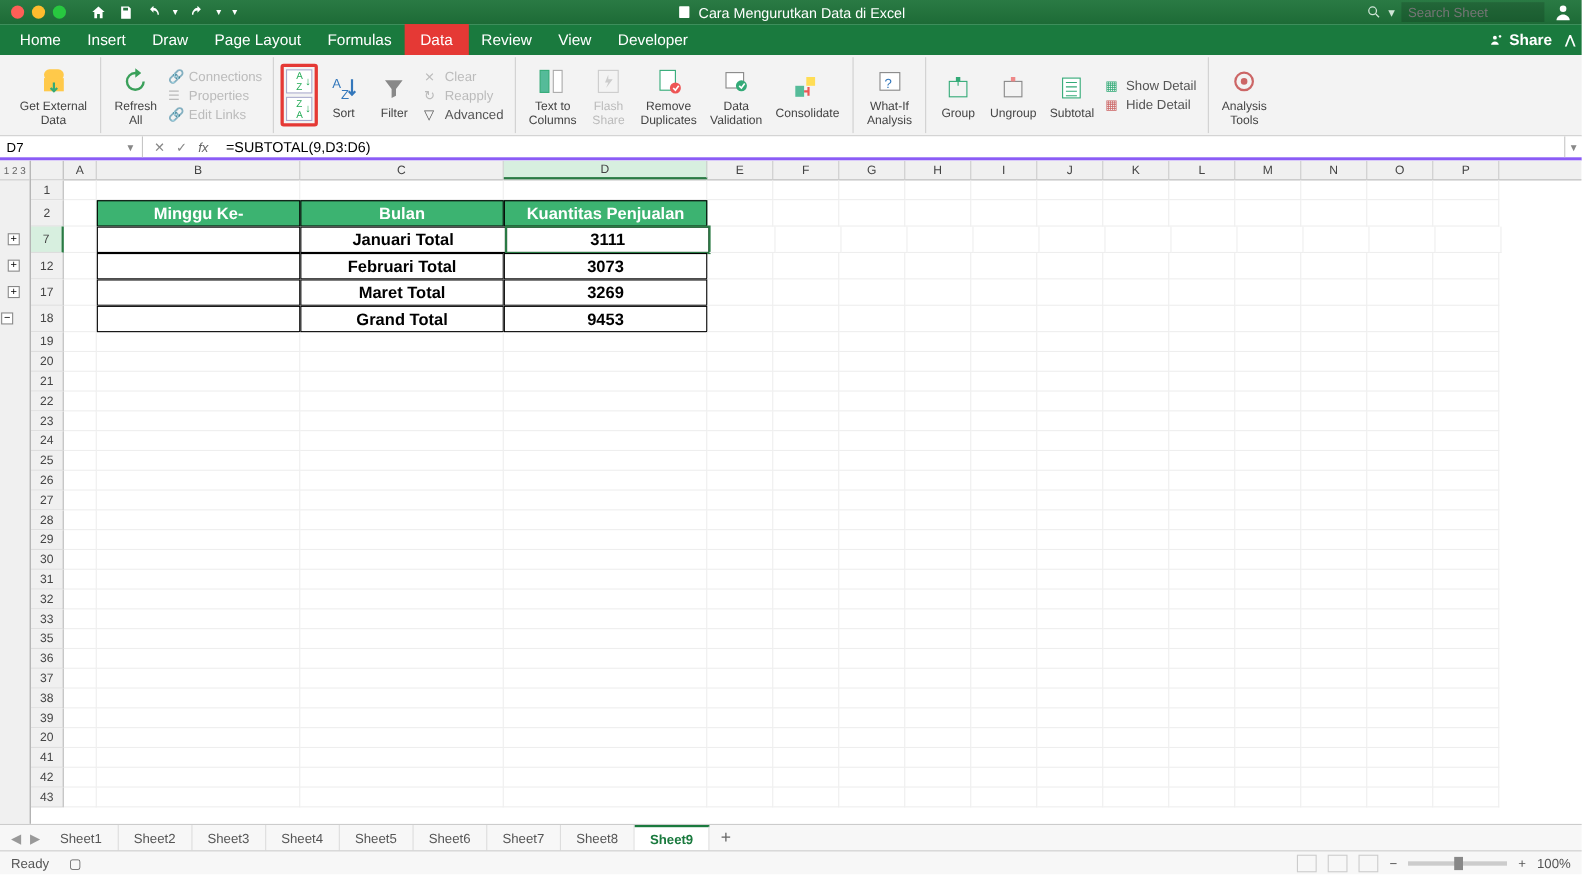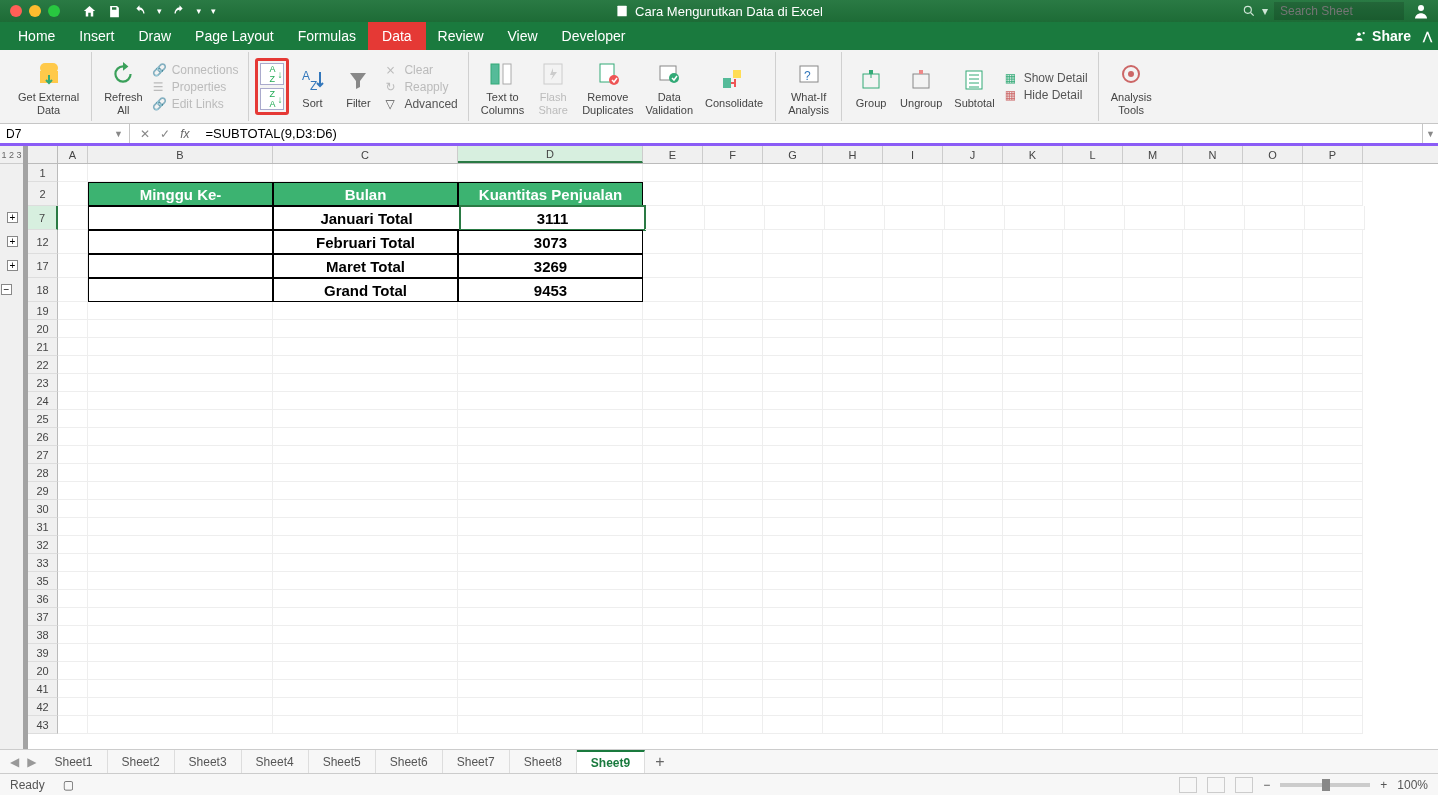--- a/index.html
+++ b/index.html
@@ -43,21 +43,21 @@
   .formula-row { height: 22px; border-bottom: 3px solid #8b5cf6; display:flex; align-items:stretch; background:#fff; }
   .name-box { width:130px; border-right:1px solid #c6c6c6; display:flex; align-items:center; padding:0 6px; font-size:12px; }
   .name-box .dd { margin-left:auto; color:#888; font-size:9px; }
   .fx-btns { display:flex; align-items:center; gap:10px; padding:0 10px; color:#888; }
   .fx { font-style:italic; color:#666; }
   .formula-in { flex:1; display:flex; align-items:center; padding:0 6px; font-size:13px; }
   .formula-exp { width:16px; border-left:1px solid #c6c6c6; display:flex; align-items:center; justify-content:center; color:#888; font-size:9px; }
 
   
   .grid-wrap { flex:1; display:flex; overflow:hidden; background:#fff; }
-  .outline-col { width:28px; background:#f0f0f0; border-right:5px solid #a3a3a3; display:flex; flex-direction:column; }
+  .outline-col { width:28px; background:#f0f0f0; border-right:1px solid #a3a3a3; display:flex; flex-direction:column; }
   .outline-head { height:18px; border-bottom:1px solid #ccc; font-size:9px; display:flex; align-items:center; justify-content:space-around; color:#666; }
   .outline-body { position:relative; flex:1; }
   .obox { position:absolute; left:7px; width:11px; height:11px; border:1px solid #888; font-size:10px; line-height:9px; text-align:center; background:#fff; cursor:pointer; }
 
   .sheet { flex:1; position:relative; overflow:hidden; }
   .col-headers { height:18px; display:flex; background:#f0f0f0; border-bottom:1px solid #bbb; }
   .rowhead-corner { width:30px; border-right:1px solid #bbb; background:#f0f0f0; }
   .ch { border-right:1px solid #ccc; font-size:11px; display:flex; align-items:center; justify-content:center; color:#444; }
   .ch.sel { background:#d7efdf; border-bottom:2px solid #2a7a44; }
   .rows { position:absolute; top:18px; left:0; right:0; bottom:0; }

